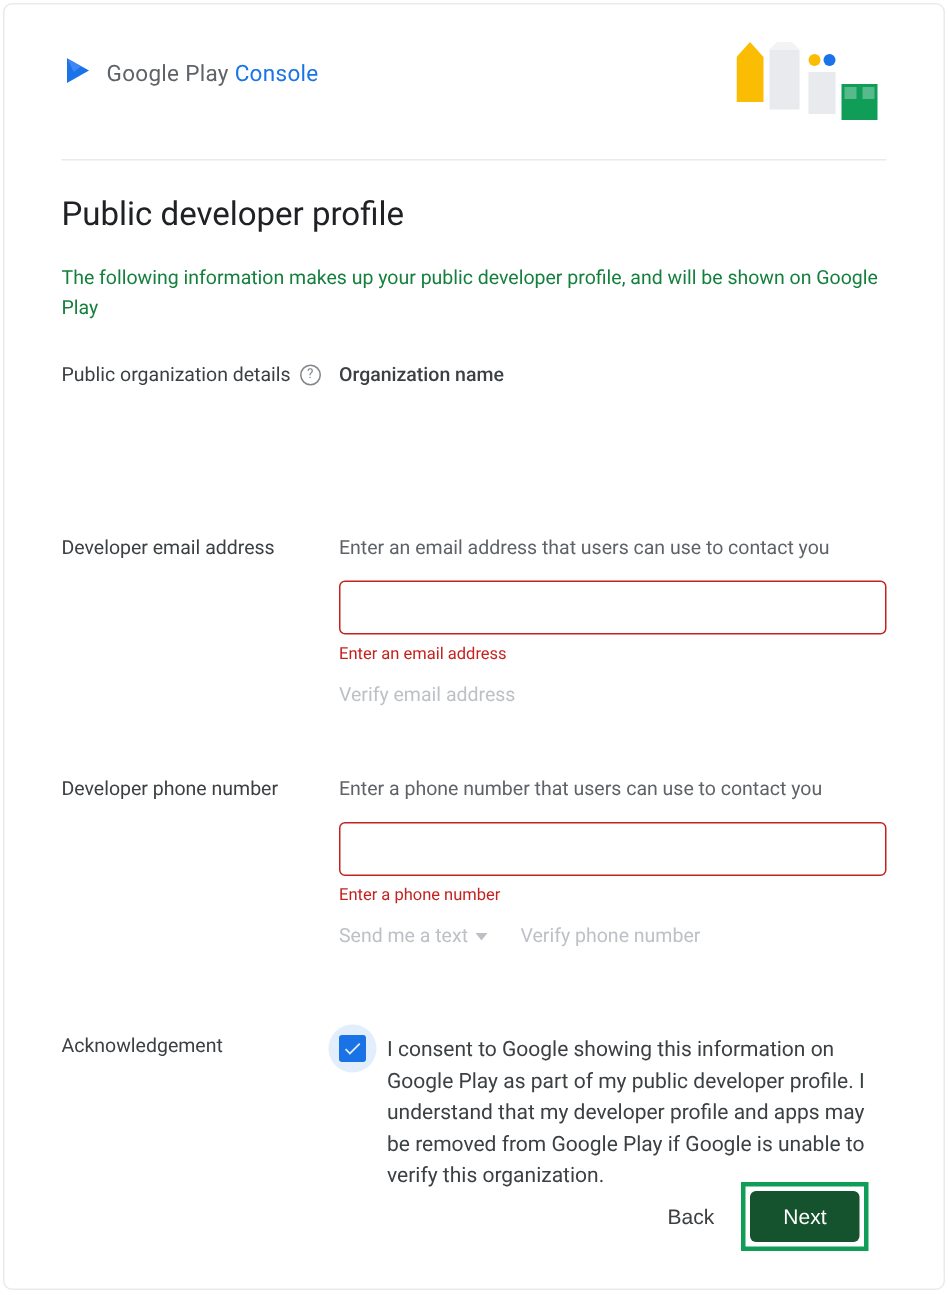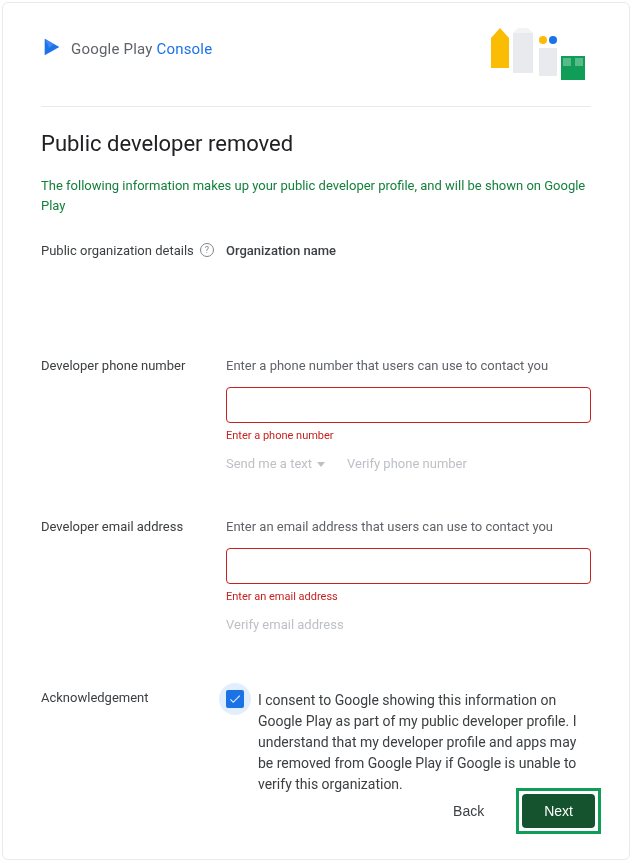--- a/index.html
+++ b/index.html
@@ -134,24 +134,24 @@
       border-radius: 50%;
       top: -7px; left: -7px;
     }
     .consent-text {
       font-size: 14px;
       color: #3c4043;
       line-height: 1.5;
     }
     .footer {
       position: absolute;
-      right: 28px;
+      right: 50px;
       bottom: 25px;
       display: flex;
-      gap: 32px;
+      gap: 18px;
     }
     .back-btn {
       font-size: 14px;
       color: #3c4043;
       background: none;
       border: none;
       cursor: pointer;
     }
     .next-wrap {
       border: 3px solid #0f9d58;
@@ -205,56 +205,56 @@
       <circle cx="62" cy="12" r="4" fill="#1a73e8"></circle>
       <rect x="48" y="20" width="18" height="28" fill="#e8eaed"></rect>
       <rect x="70" y="28" width="24" height="24" fill="#0f9d58"></rect>
       <rect x="72" y="30" width="8" height="8" fill="#fff" opacity="0.3"></rect>
       <rect x="84" y="30" width="8" height="8" fill="#fff" opacity="0.3"></rect>
     </svg>
   </div>
 
   <hr class="divider">
 
-  <h1 class="page-title">Public developer removed</h1>
+  <h1 class="page-title">Public developer profile</h1>
   <p class="desc">The following information makes up your public developer profile, and will be shown on Google Play</p>
 
   <div class="row">
     <div class="label-col">
       <span>Public organization details</span>
       <span class="help-icon">?</span>
     </div>
     <div class="field-col">
       <div class="field-label org-block">Organization name</div>
     </div>
   </div>
 
   <div class="section-gap"></div>
+
+  <div class="row">
+    <div class="label-col">Developer email address</div>
+    <div class="field-col">
+      <div class="field-hint">Enter an email address that users can use to contact you</div>
+      <input class="input" type="text" value="" style="">
+      <div class="error-text">Enter an email address</div>
+      <div class="sub-actions">
+        <span class="disabled-link">Verify email address</span>
+      </div>
+    </div>
+  </div>
 
   <div class="row">
     <div class="label-col">Developer phone number</div>
     <div class="field-col">
       <div class="field-hint">Enter a phone number that users can use to contact you</div>
       <input class="input" type="text" value="" style="">
       <div class="error-text">Enter a phone number</div>
       <div class="sub-actions">
         <span class="disabled-link"><span>Send me a text</span><span class="chevron-down"></span></span>
         <span class="disabled-link">Verify phone number</span>
-      </div>
-    </div>
-  </div>
-
-  <div class="row">
-    <div class="label-col">Developer email address</div>
-    <div class="field-col">
-      <div class="field-hint">Enter an email address that users can use to contact you</div>
-      <input class="input" type="text" value="" style="">
-      <div class="error-text">Enter an email address</div>
-      <div class="sub-actions">
-        <span class="disabled-link">Verify email address</span>
       </div>
     </div>
   </div>
 
   <div style="height:10px"></div>
 
   <div class="row">
     <div class="label-col">Acknowledgement</div>
     <div class="field-col">
       <div class="checkbox-wrap">

